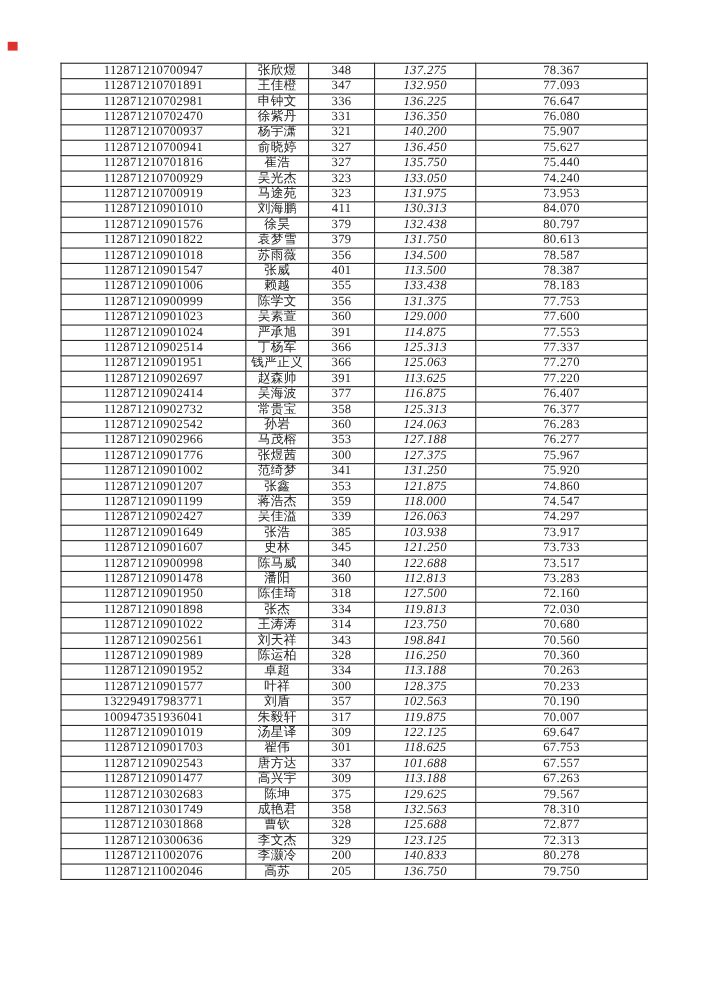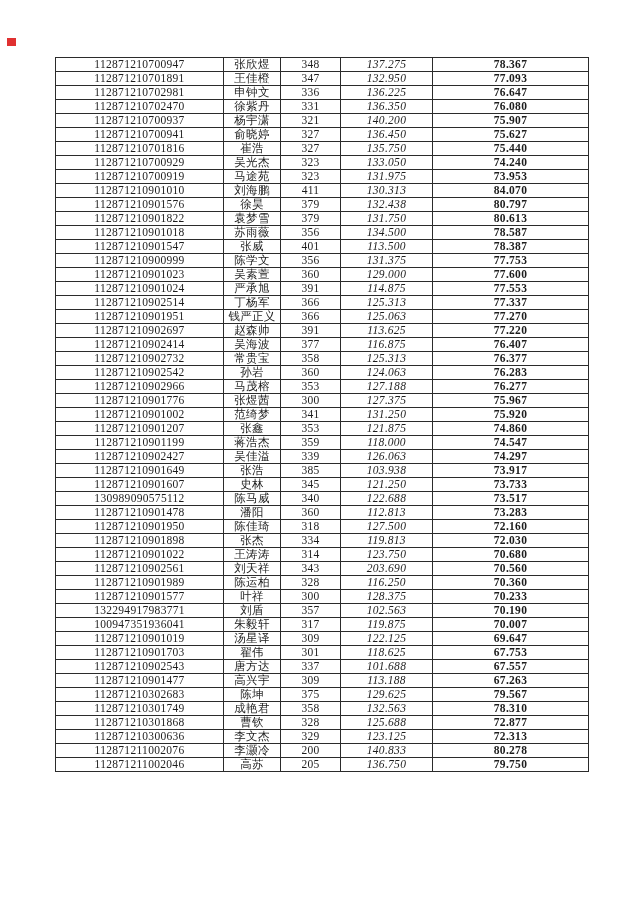--- a/index.html
+++ b/index.html
@@ -43,21 +43,21 @@
     line-height: 13px;
     color: #1d1d1d;
     letter-spacing: 0.3px;
     white-space: nowrap;
     overflow: hidden;
   }
   td.col-id    { width: 167px; }
   td.col-name  { width: 56px;  letter-spacing: 0; }
   td.col-s1    { width: 59px;  }
   td.col-s2    { width: 91px; font-style: italic;  }
-  td.col-s3    { width: 155px; font-weight: bold; }
+  td.col-s3    { width: 155px; }
 </style>
 </head>
 <body>
 
 <div class="page">
   <div class="red-mark" style="background: rgb(224, 49, 49);"></div>
   <table class="score-table">
     <tbody>
         <tr>
     <td class="col-id">112871210700947</td>
@@ -151,20 +151,27 @@
     <td class="col-s3">78.587</td>
   </tr>
         <tr>
     <td class="col-id">112871210901547</td>
     <td class="col-name">张威</td>
     <td class="col-s1">401</td>
     <td class="col-s2">113.500</td>
     <td class="col-s3">78.387</td>
   </tr>
         <tr>
+    <td class="col-id">112871210901006</td>
+    <td class="col-name">赖越</td>
+    <td class="col-s1">355</td>
+    <td class="col-s2">133.438</td>
+    <td class="col-s3">78.183</td>
+  </tr>
+        <tr>
     <td class="col-id">112871210900999</td>
     <td class="col-name">陈学文</td>
     <td class="col-s1">356</td>
     <td class="col-s2">131.375</td>
     <td class="col-s3">77.753</td>
   </tr>
         <tr>
     <td class="col-id">112871210901023</td>
     <td class="col-name">吴素萱</td>
     <td class="col-s1">360</td>
@@ -270,21 +277,21 @@
     <td class="col-s3">73.917</td>
   </tr>
         <tr>
     <td class="col-id">112871210901607</td>
     <td class="col-name">史林</td>
     <td class="col-s1">345</td>
     <td class="col-s2">121.250</td>
     <td class="col-s3">73.733</td>
   </tr>
         <tr>
-    <td class="col-id">130989090575112</td>
+    <td class="col-id">112871210900998</td>
     <td class="col-name">陈马威</td>
     <td class="col-s1">340</td>
     <td class="col-s2">122.688</td>
     <td class="col-s3">73.517</td>
   </tr>
         <tr>
     <td class="col-id">112871210901478</td>
     <td class="col-name">潘阳</td>
     <td class="col-s1">360</td>
     <td class="col-s2">112.813</td>
@@ -308,31 +315,38 @@
     <td class="col-id">112871210901022</td>
     <td class="col-name">王涛涛</td>
     <td class="col-s1">314</td>
     <td class="col-s2">123.750</td>
     <td class="col-s3">70.680</td>
   </tr>
         <tr>
     <td class="col-id">112871210902561</td>
     <td class="col-name">刘天祥</td>
     <td class="col-s1">343</td>
-    <td class="col-s2">203.690</td>
+    <td class="col-s2">198.841</td>
     <td class="col-s3">70.560</td>
   </tr>
         <tr>
     <td class="col-id">112871210901989</td>
     <td class="col-name">陈运柏</td>
     <td class="col-s1">328</td>
     <td class="col-s2">116.250</td>
     <td class="col-s3">70.360</td>
   </tr>
         <tr>
+    <td class="col-id">112871210901952</td>
+    <td class="col-name">卓超</td>
+    <td class="col-s1">334</td>
+    <td class="col-s2">113.188</td>
+    <td class="col-s3">70.263</td>
+  </tr>
+        <tr>
     <td class="col-id">112871210901577</td>
     <td class="col-name">叶祥</td>
     <td class="col-s1">300</td>
     <td class="col-s2">128.375</td>
     <td class="col-s3">70.233</td>
   </tr>
         <tr>
     <td class="col-id">132294917983771</td>
     <td class="col-name">刘盾</td>
     <td class="col-s1">357</td>

